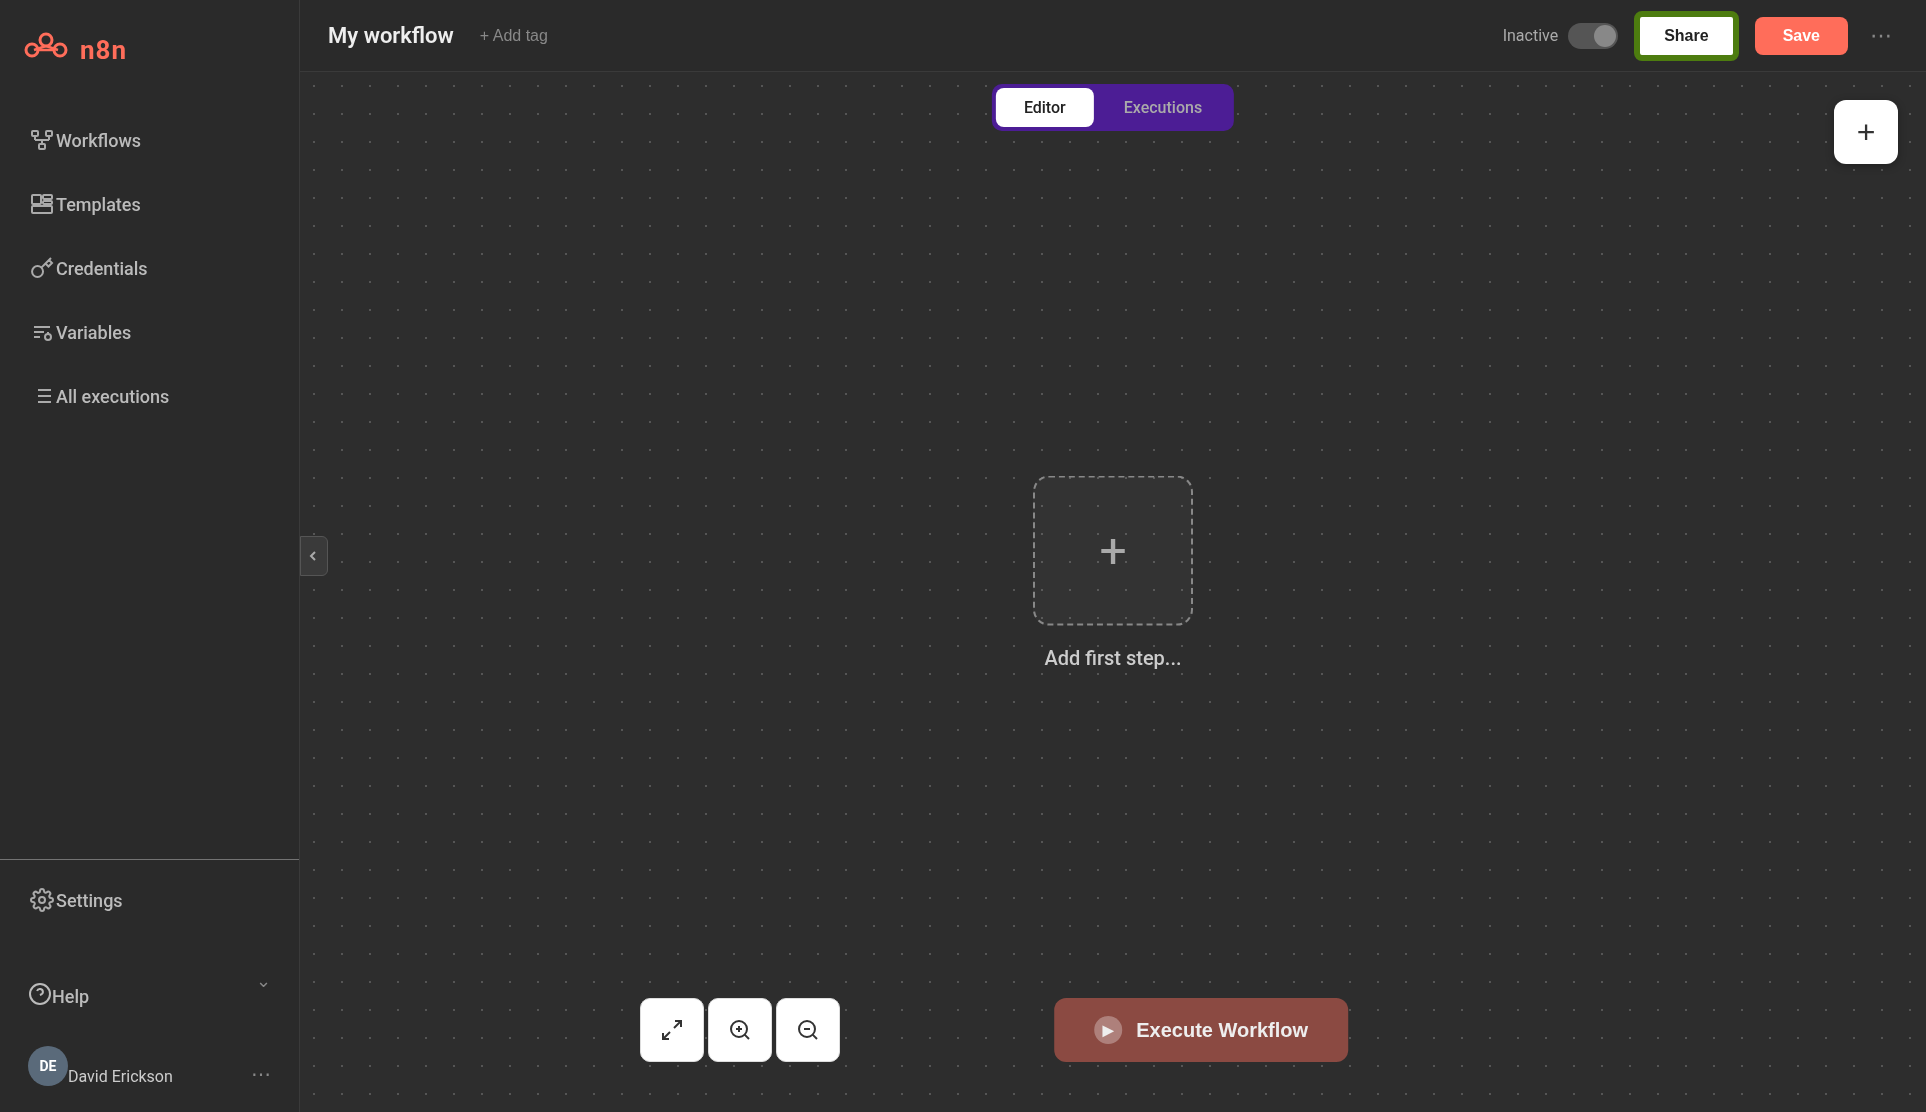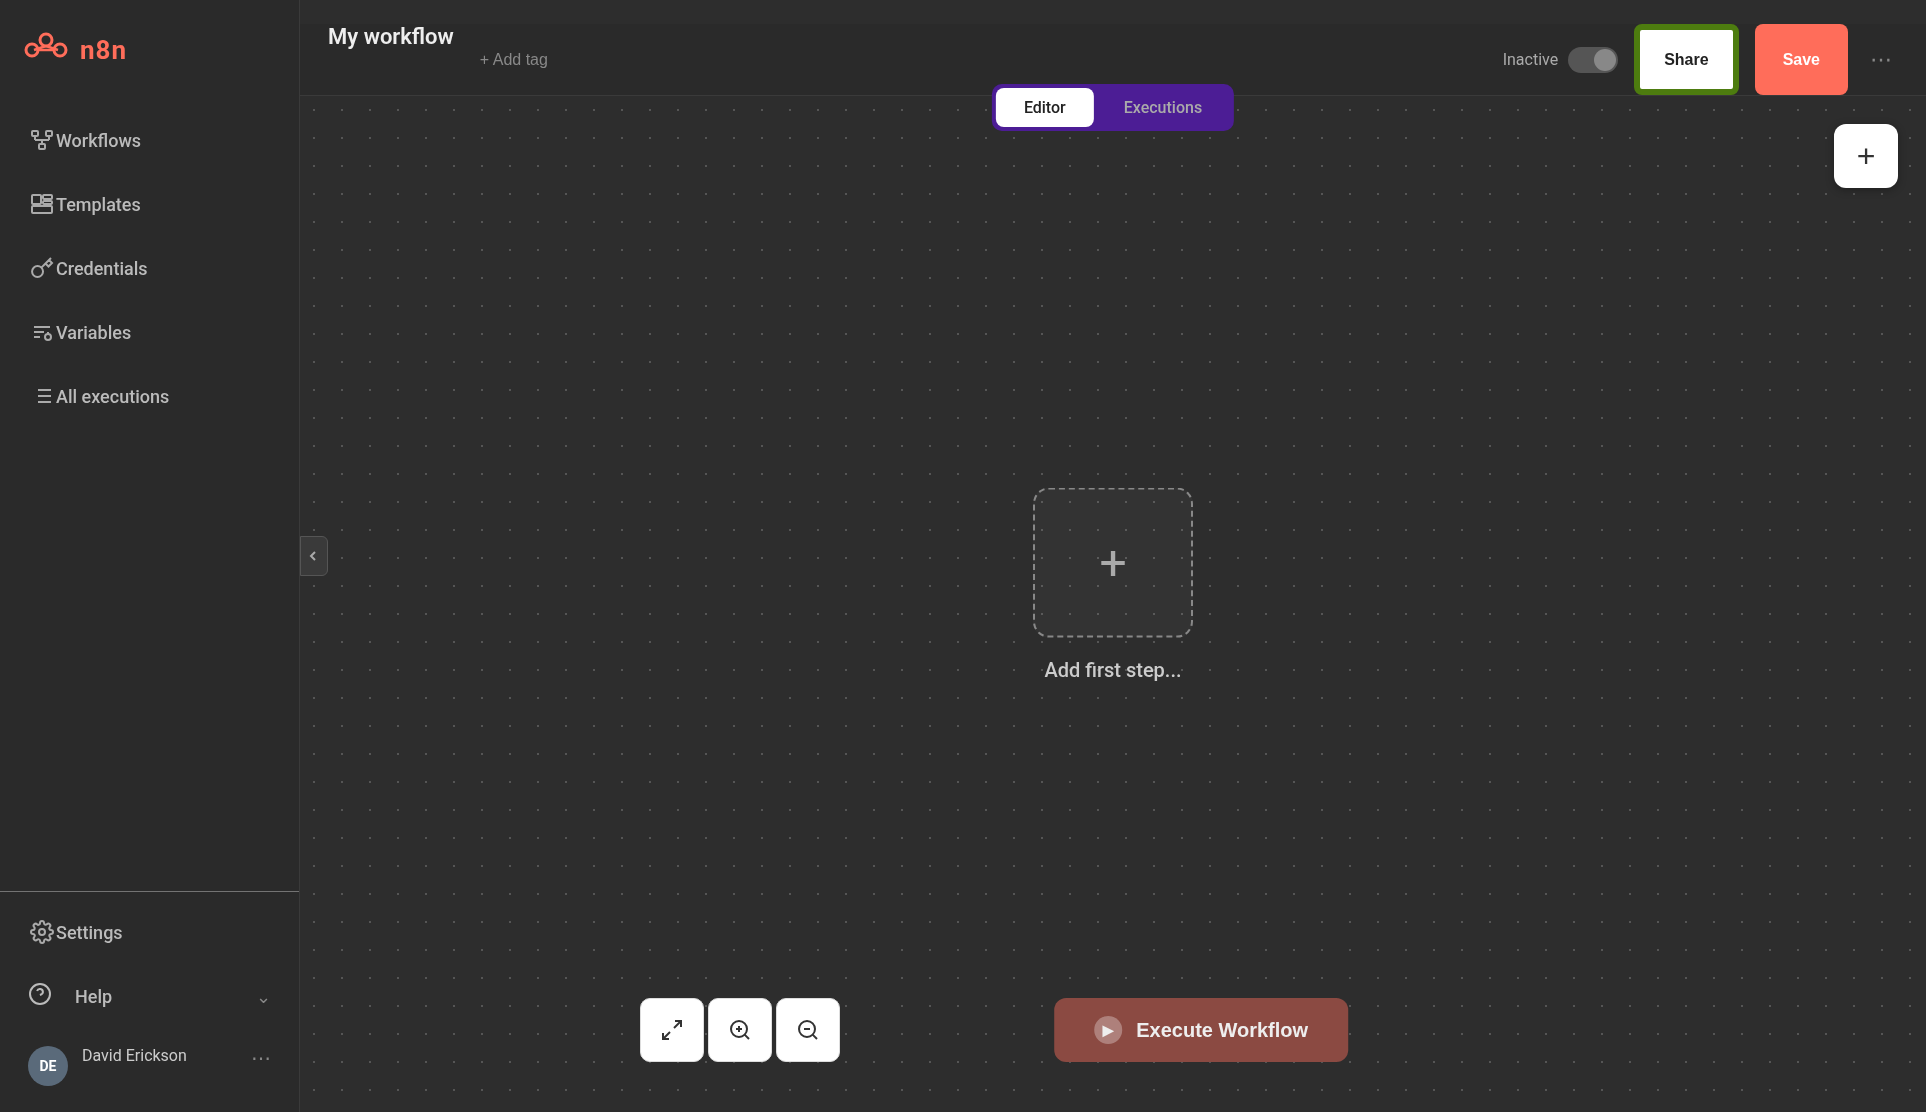--- a/index.html
+++ b/index.html
@@ -71,22 +71,22 @@
       flex-shrink: 0;
     }
 
     .sidebar-bottom {
       padding: 8px 0;
       border-top: 1px solid #737373;
     }
 
     .user-item {
       display: flex;
-      align-items: flex-start;
-      gap: 14px;
+      align-items: flex-end;
+      gap: 0;
       padding: 18px 28px;
       cursor: pointer;
     }
 
     .avatar {
       width: 40px;
       height: 40px;
       border-radius: 50%;
       background: #5a6a7a;
       display: flex;
@@ -117,23 +117,23 @@
       background: #2d2d2d;
       position: relative;
     }
 
     
     .header {
       height: 72px;
       background: #2a2a2a;
       border-bottom: 1px solid #3a3a3a;
       display: flex;
+      align-items: center;
       padding: 0 28px;
       gap: 16px;
-      margin-top: 24px;
     }
 
     .workflow-title {
       font-size: 22px;
       font-weight: 600;
       color: #eee;
     }
 
     .add-tag-btn {
       background: none;
@@ -381,21 +381,22 @@
       padding: 18px 28px;
       cursor: pointer;
       color: #bbb;
       font-size: 18px;
       font-weight: 500;
     }
 
     .nav-item-help-left {
       display: flex;
       align-items: center;
-      gap: 23px;
+      gap: 0;
+      margin-top: 32px;
     }
 
     .chevron-down {
       color: #888;
       font-size: 18px;
     }
   </style>
 </head>
 <body>
 

